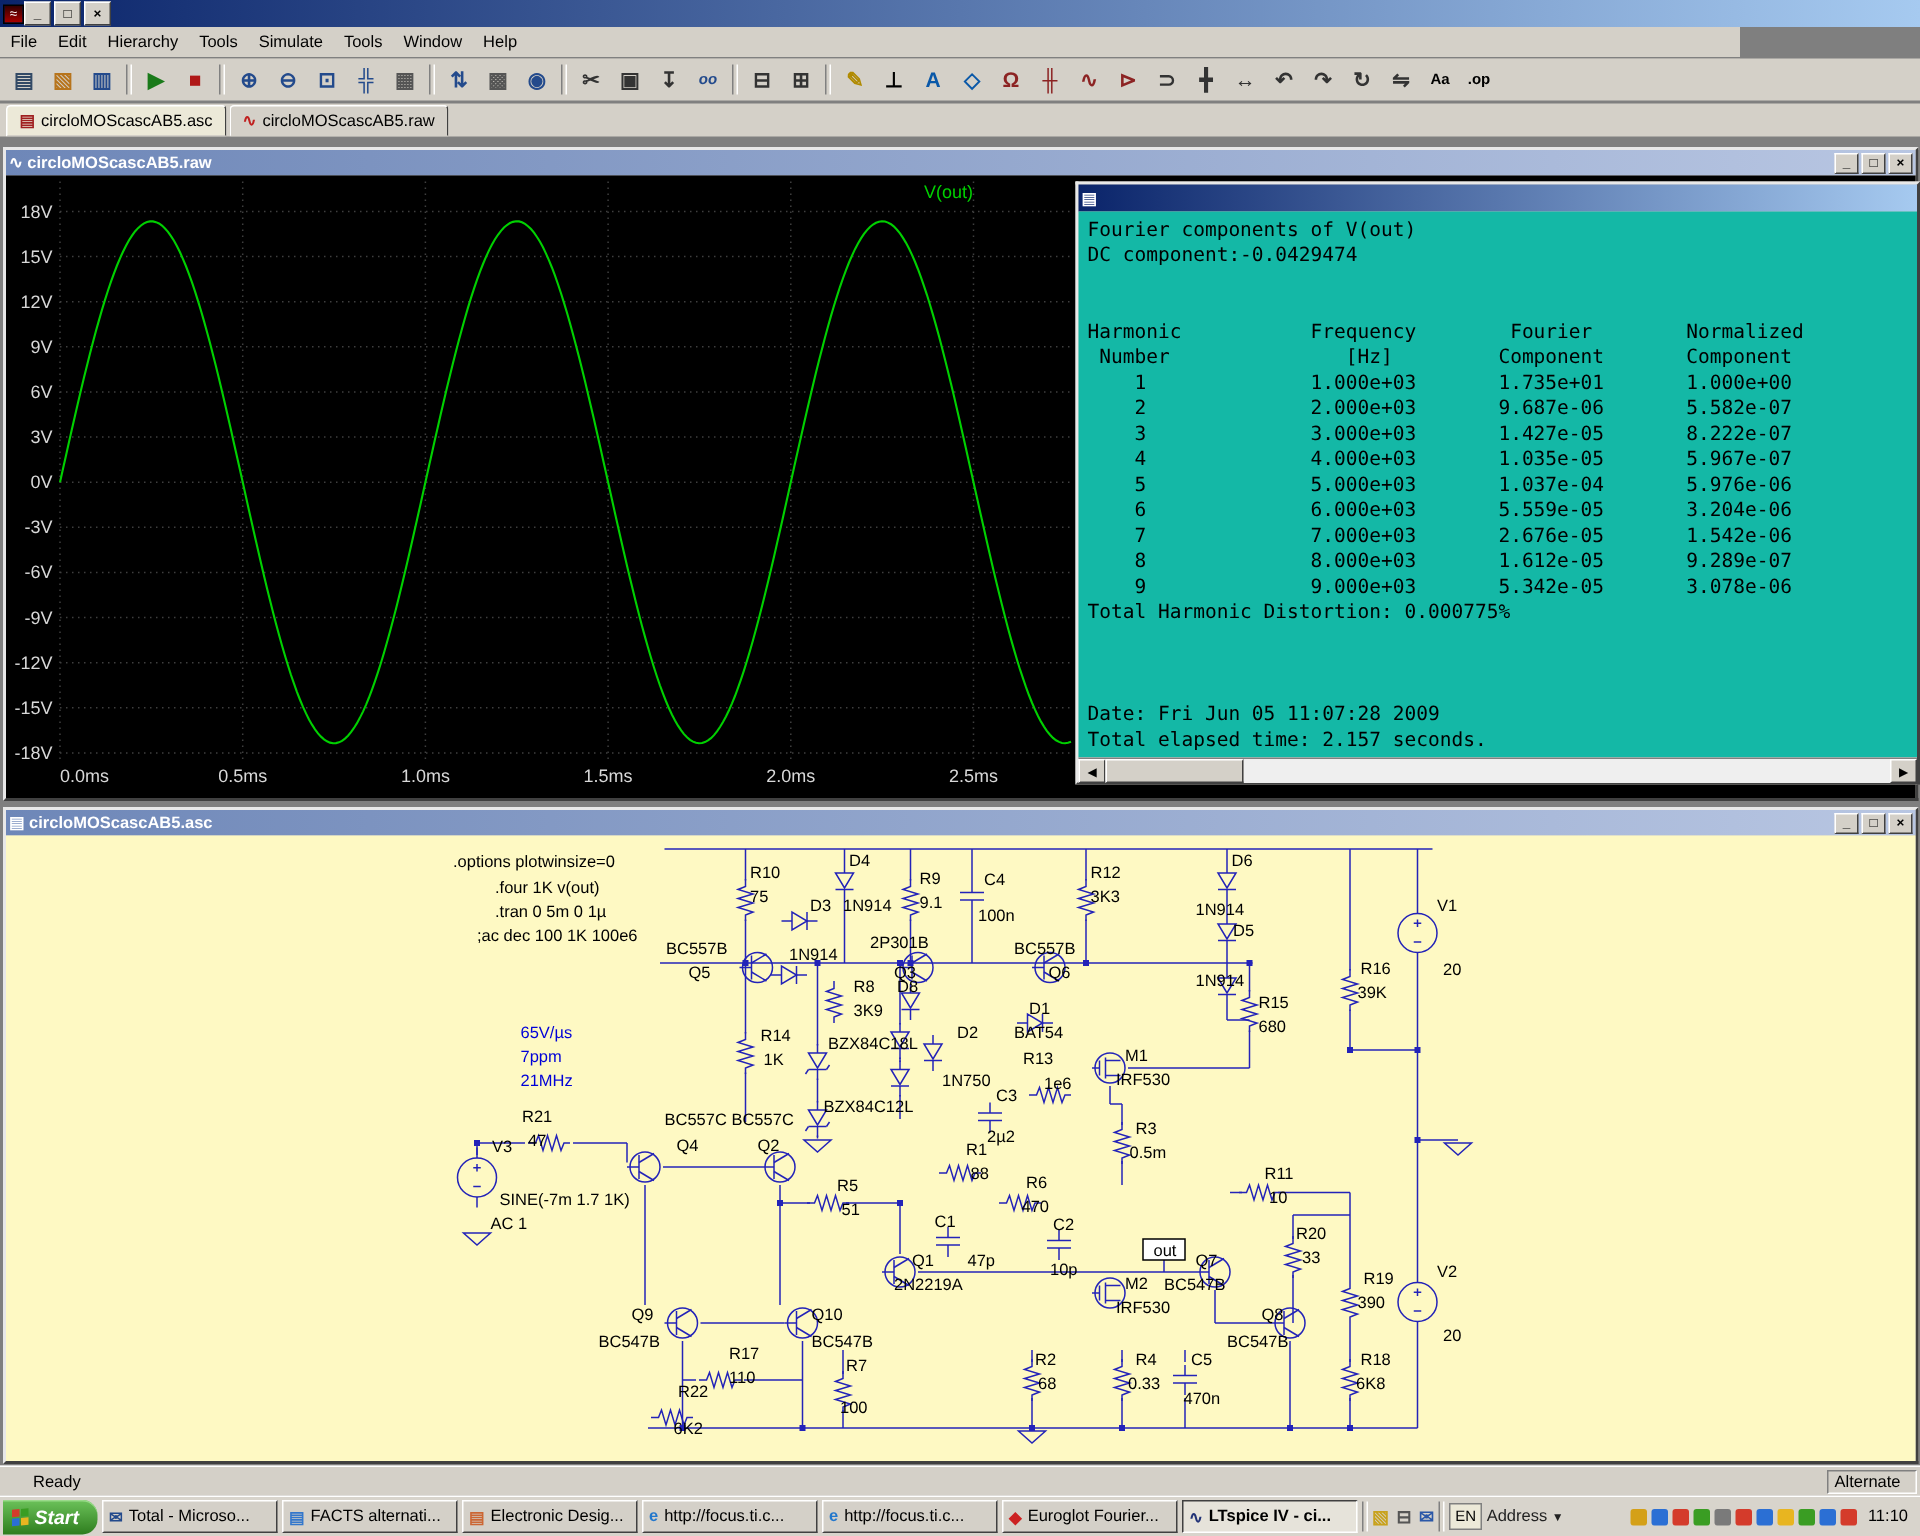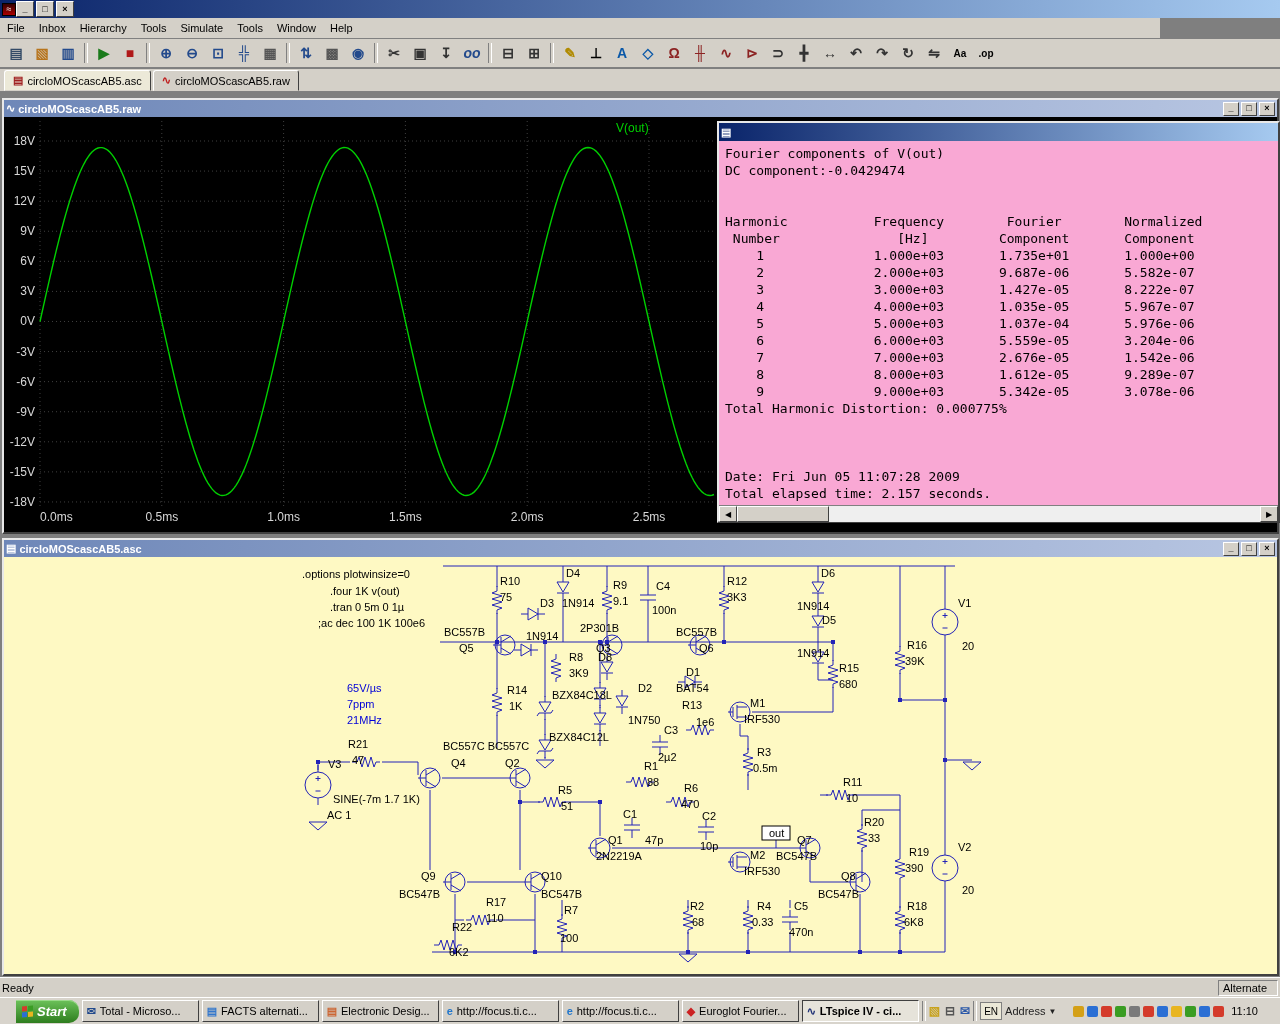--- a/index.html
+++ b/index.html
@@ -30,36 +30,36 @@
   .tab .ticon{font-size:11px;font-weight:bold}
   
   .win{position:absolute;background:#d4d0c8;border:2px solid;border-color:#e8e8e8 #404040 #404040 #e8e8e8;box-sizing:border-box}
   .wincap{height:17px;display:flex;align-items:center;padding:0 2px;gap:3px;
     background:linear-gradient(90deg,#6e87b8,#b8c6e2)}
   .wincap.active{background:linear-gradient(90deg,#0a246a,#a6caf0);height:18px}
   .wincap .wtitle{color:#fff;font-size:11px;font-weight:bold;flex:1;white-space:nowrap;overflow:hidden}
   .wincap .wicon{color:#fff;font-size:11px;font-weight:bold}
   .wincap .cbtn{width:14px;height:12px}
   .waveplot{position:relative;width:100%;height:415px;background:#000;overflow:hidden}
-  .logbody{background:#f9a8d4;height:364px;overflow:hidden;
+  .logbody{background:#14b8a6;height:364px;overflow:hidden;
     font-family:"DejaVu Sans Mono","Liberation Mono",monospace;font-size:13px;line-height:17px;color:#000}
   .logbody pre{margin:0;padding:4px 0 0 6px;white-space:pre}
   .hscroll{height:16px;background:#efefef;display:flex;align-items:stretch;border-top:1px solid #808080}
   .sarrow{width:16px;background:#d4d0c8;border:1px solid;border-color:#fff #404040 #404040 #fff;
     font-size:8px;display:flex;align-items:center;justify-content:center}
   .sthumb{width:90px;background:#d4d0c8;border:1px solid;border-color:#fff #404040 #404040 #fff}
   .schembody{background:#fef9c3;height:417px;overflow:hidden;position:relative}
   
   .statusbar{position:absolute;left:0;top:977px;width:1280px;height:20px;background:#d4d0c8;
     border-top:1px solid #fff;display:flex;align-items:center;font-size:11px;box-sizing:border-box}
-  .status-left{padding-left:2px;flex:1}
+  .status-left{padding-left:22px;flex:1}
   .status-right{width:60px;height:16px;margin-right:2px;border:1px solid;border-color:#808080 #fff #fff #808080;
     display:flex;align-items:center;padding-left:4px;box-sizing:border-box}
   .taskbar{position:absolute;left:0;top:997px;width:1280px;height:27px;background:#d8d4cc;
-    border-top:1px solid #fff;display:flex;align-items:center;gap:3px;padding:0 16px;box-sizing:border-box}
+    border-top:1px solid #fff;display:flex;align-items:center;gap:3px;padding:0 2px;box-sizing:border-box}
   .startbtn{height:23px;padding:0 12px 0 6px;border-radius:0 10px 10px 0;display:flex;align-items:center;gap:4px;
     background:linear-gradient(#6cc25a,#2e7d1e);color:#fff;font-size:13px;font-weight:bold;font-style:italic;
     box-shadow:inset 0 1px 0 #9ada8a}
   .flag{display:grid;grid-template-columns:5px 5px;grid-template-rows:5px 5px;gap:1px;transform:skewY(-6deg)}
   .flag span{display:block}
   .taskbtn{width:117px;height:22px;background:#d4d0c8;border:1px solid;border-color:#fff #404040 #404040 #fff;
     display:flex;align-items:center;gap:4px;padding:0 4px;box-sizing:border-box;font-size:11px;white-space:nowrap;overflow:hidden}
   .taskbtn.active{border-color:#404040 #fff #fff #404040;background:#e6e3da;font-weight:bold}
   .taskbtn .bicon{font-size:11px;font-weight:bold;flex:none}
   .traysep{width:2px;height:20px;border-left:1px solid #808080;border-right:1px solid #fff}
@@ -78,21 +78,21 @@
   <span class="app-icon">≈</span>
   <span class="cap-btns">
     <span class="cbtn">_</span>
     <span class="cbtn">□</span>
     <span class="cbtn">×</span>
   </span>
 </div>
 
 <div class="menubar" id="menu-bar">
     <span class="menu-item">File</span>
-    <span class="menu-item">Inbox</span>
+    <span class="menu-item">Edit</span>
     <span class="menu-item">Hierarchy</span>
     <span class="menu-item">Tools</span>
     <span class="menu-item">Simulate</span>
     <span class="menu-item">Tools</span>
     <span class="menu-item">Window</span>
     <span class="menu-item">Help</span>
   </div>
 <div class="toolbar" id="tool-bar">
     <span class="tbtn" style="color: rgb(51, 74, 102);">▤</span>
     <span class="tbtn" style="color: rgb(183, 116, 28);">▧</span>
@@ -107,21 +107,21 @@
     <span class="tbtn" style="color: rgb(35, 74, 140);">╬</span>
     <span class="tbtn" style="color: rgb(85, 85, 85);">▦</span>
     <span class="tsep"></span>
     <span class="tbtn" style="color: rgb(35, 74, 140);">⇅</span>
     <span class="tbtn" style="color: rgb(85, 85, 85);">▩</span>
     <span class="tbtn" style="color: rgb(35, 74, 140);">◉</span>
     <span class="tsep"></span>
     <span class="tbtn" style="color: rgb(51, 51, 51);">✂</span>
     <span class="tbtn" style="color: rgb(51, 51, 51);">▣</span>
     <span class="tbtn" style="color: rgb(51, 51, 51);">↧</span>
-    <span class="tbtn" style="color: rgb(35, 74, 140); font-size: 14px; font-style: italic;">oo</span>
+    <span class="tbtn" style="color: rgb(35, 74, 140); font-size: 10px; font-style: italic;">oo</span>
     <span class="tsep"></span>
     <span class="tbtn" style="color: rgb(51, 51, 51);">⊟</span>
     <span class="tbtn" style="color: rgb(51, 51, 51);">⊞</span>
     <span class="tsep"></span>
     <span class="tbtn" style="color: rgb(176, 138, 0);">✎</span>
     <span class="tbtn" style="color: rgb(0, 0, 0);">⊥</span>
     <span class="tbtn" style="color: rgb(10, 88, 168);">A</span>
     <span class="tbtn" style="color: rgb(10, 88, 168);">◇</span>
     <span class="tbtn" style="color: rgb(140, 35, 35);">Ω</span>
     <span class="tbtn" style="color: rgb(140, 35, 35);">╫</span>

